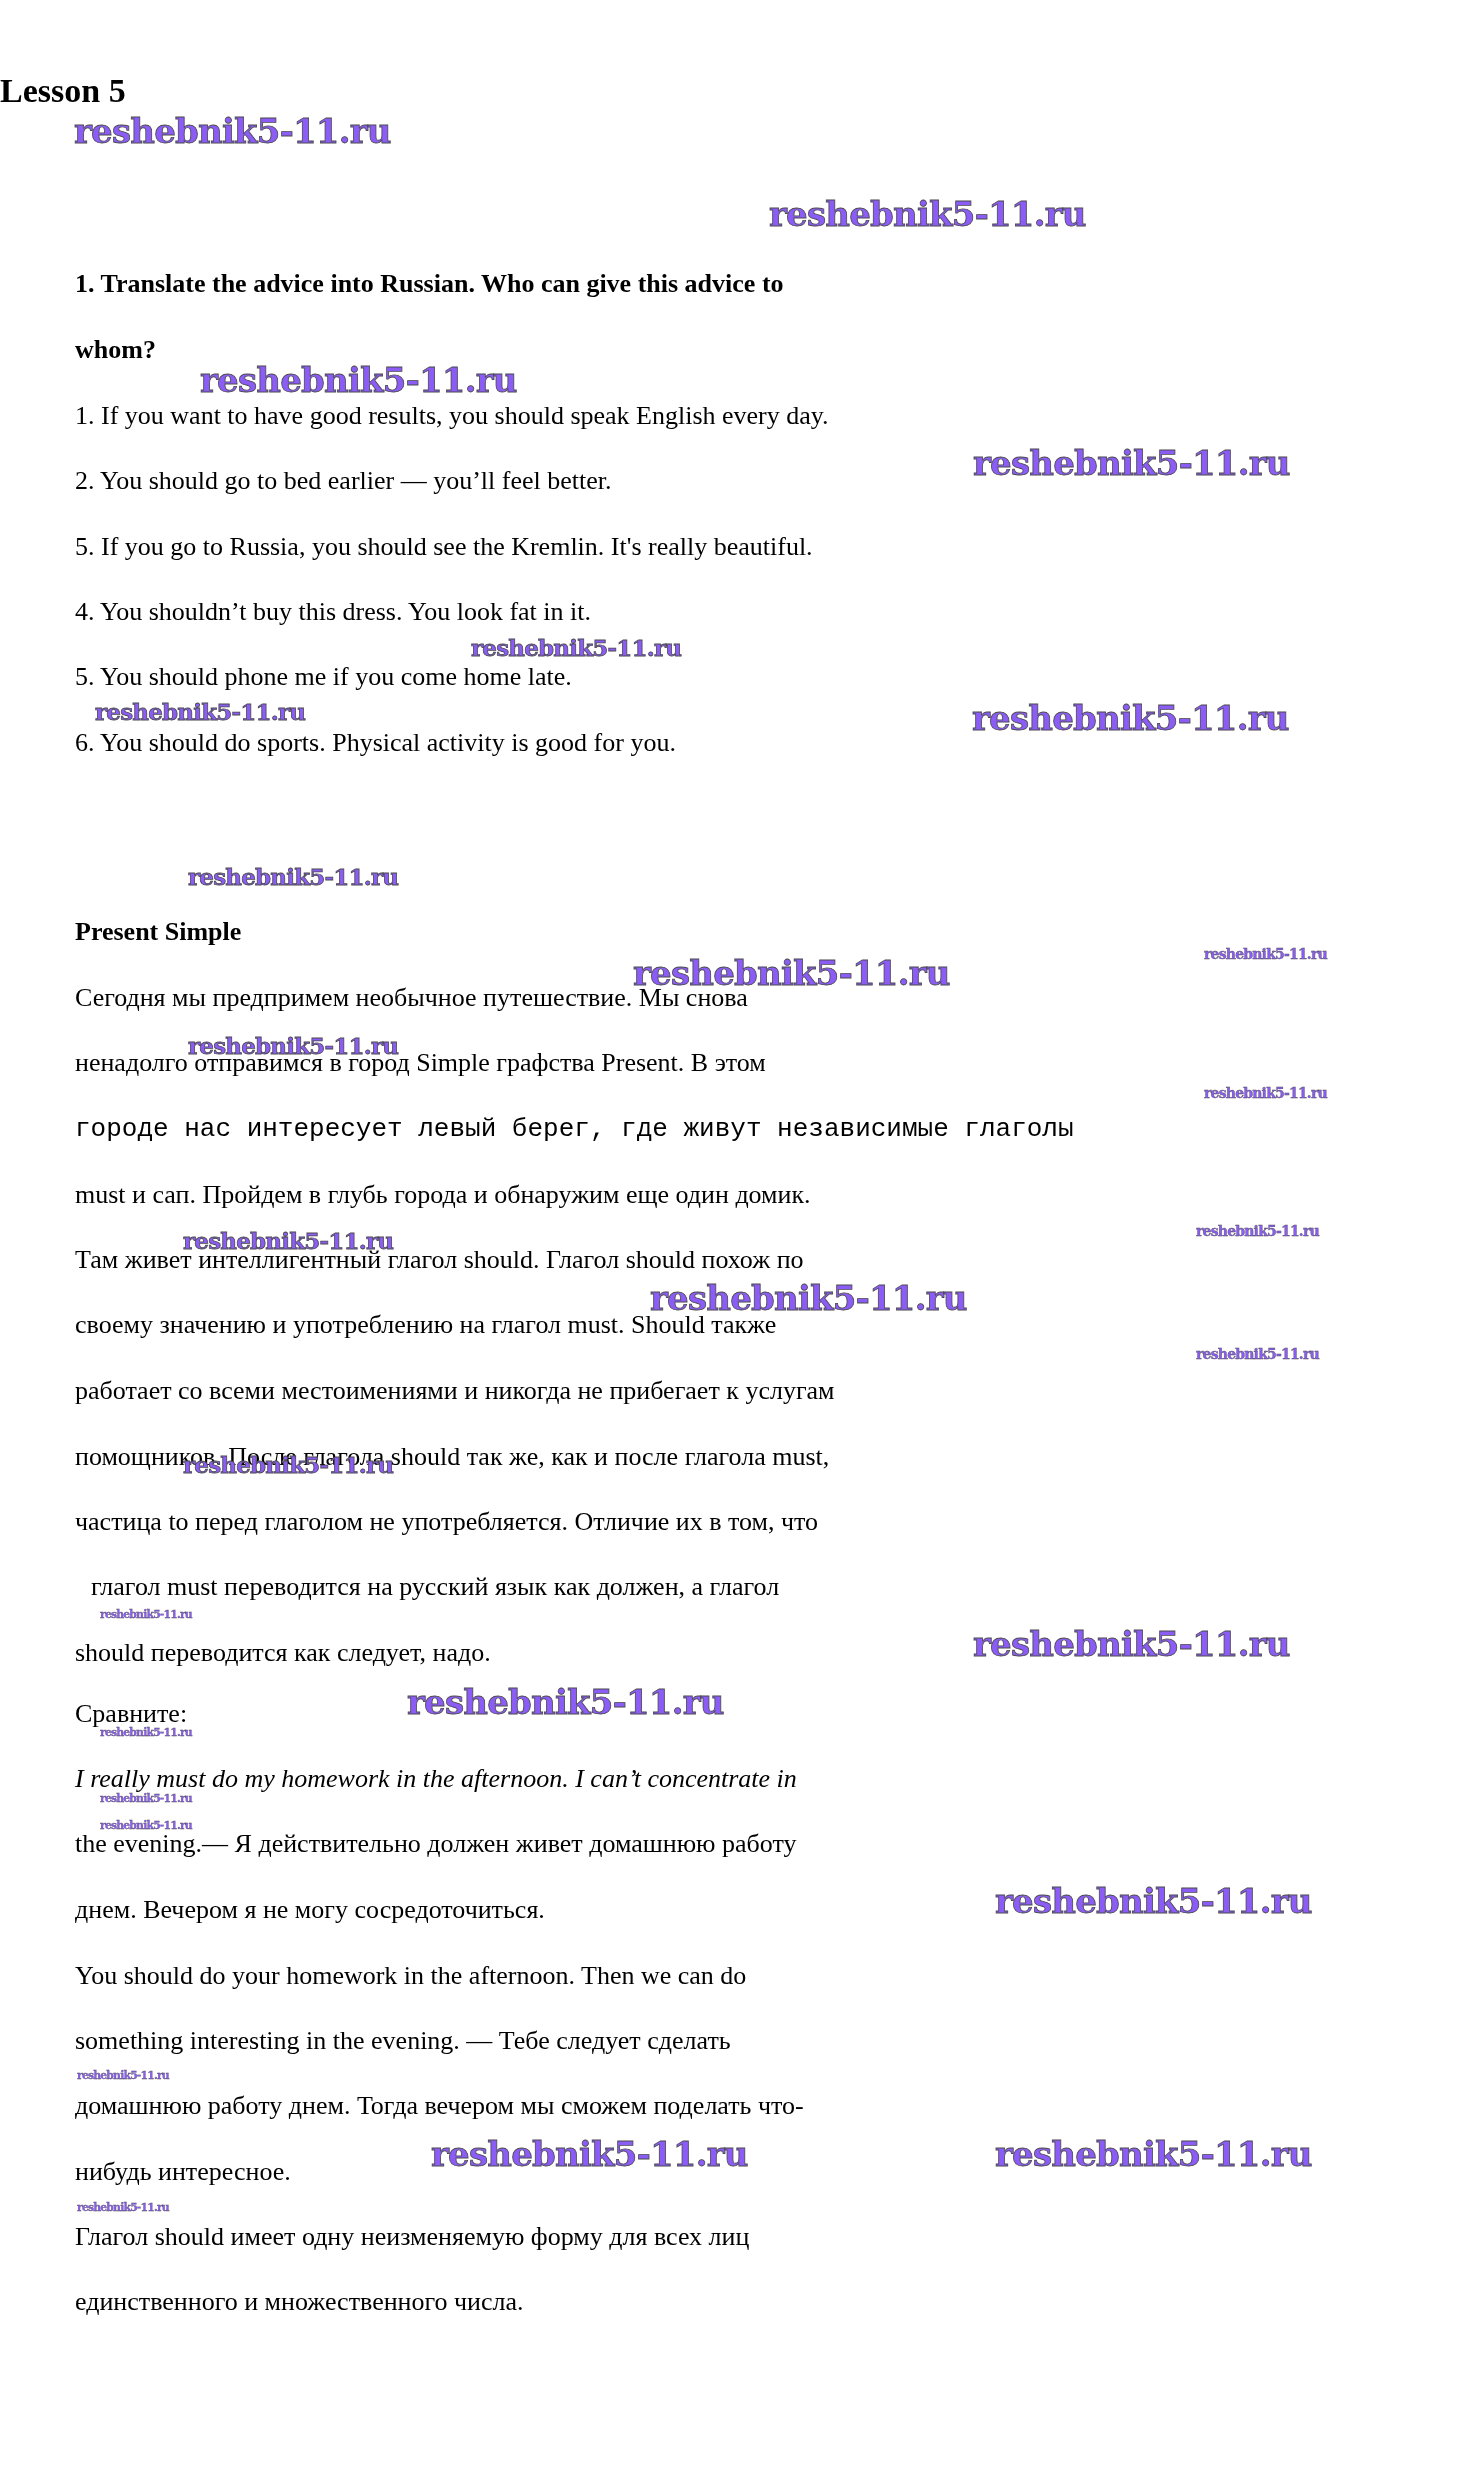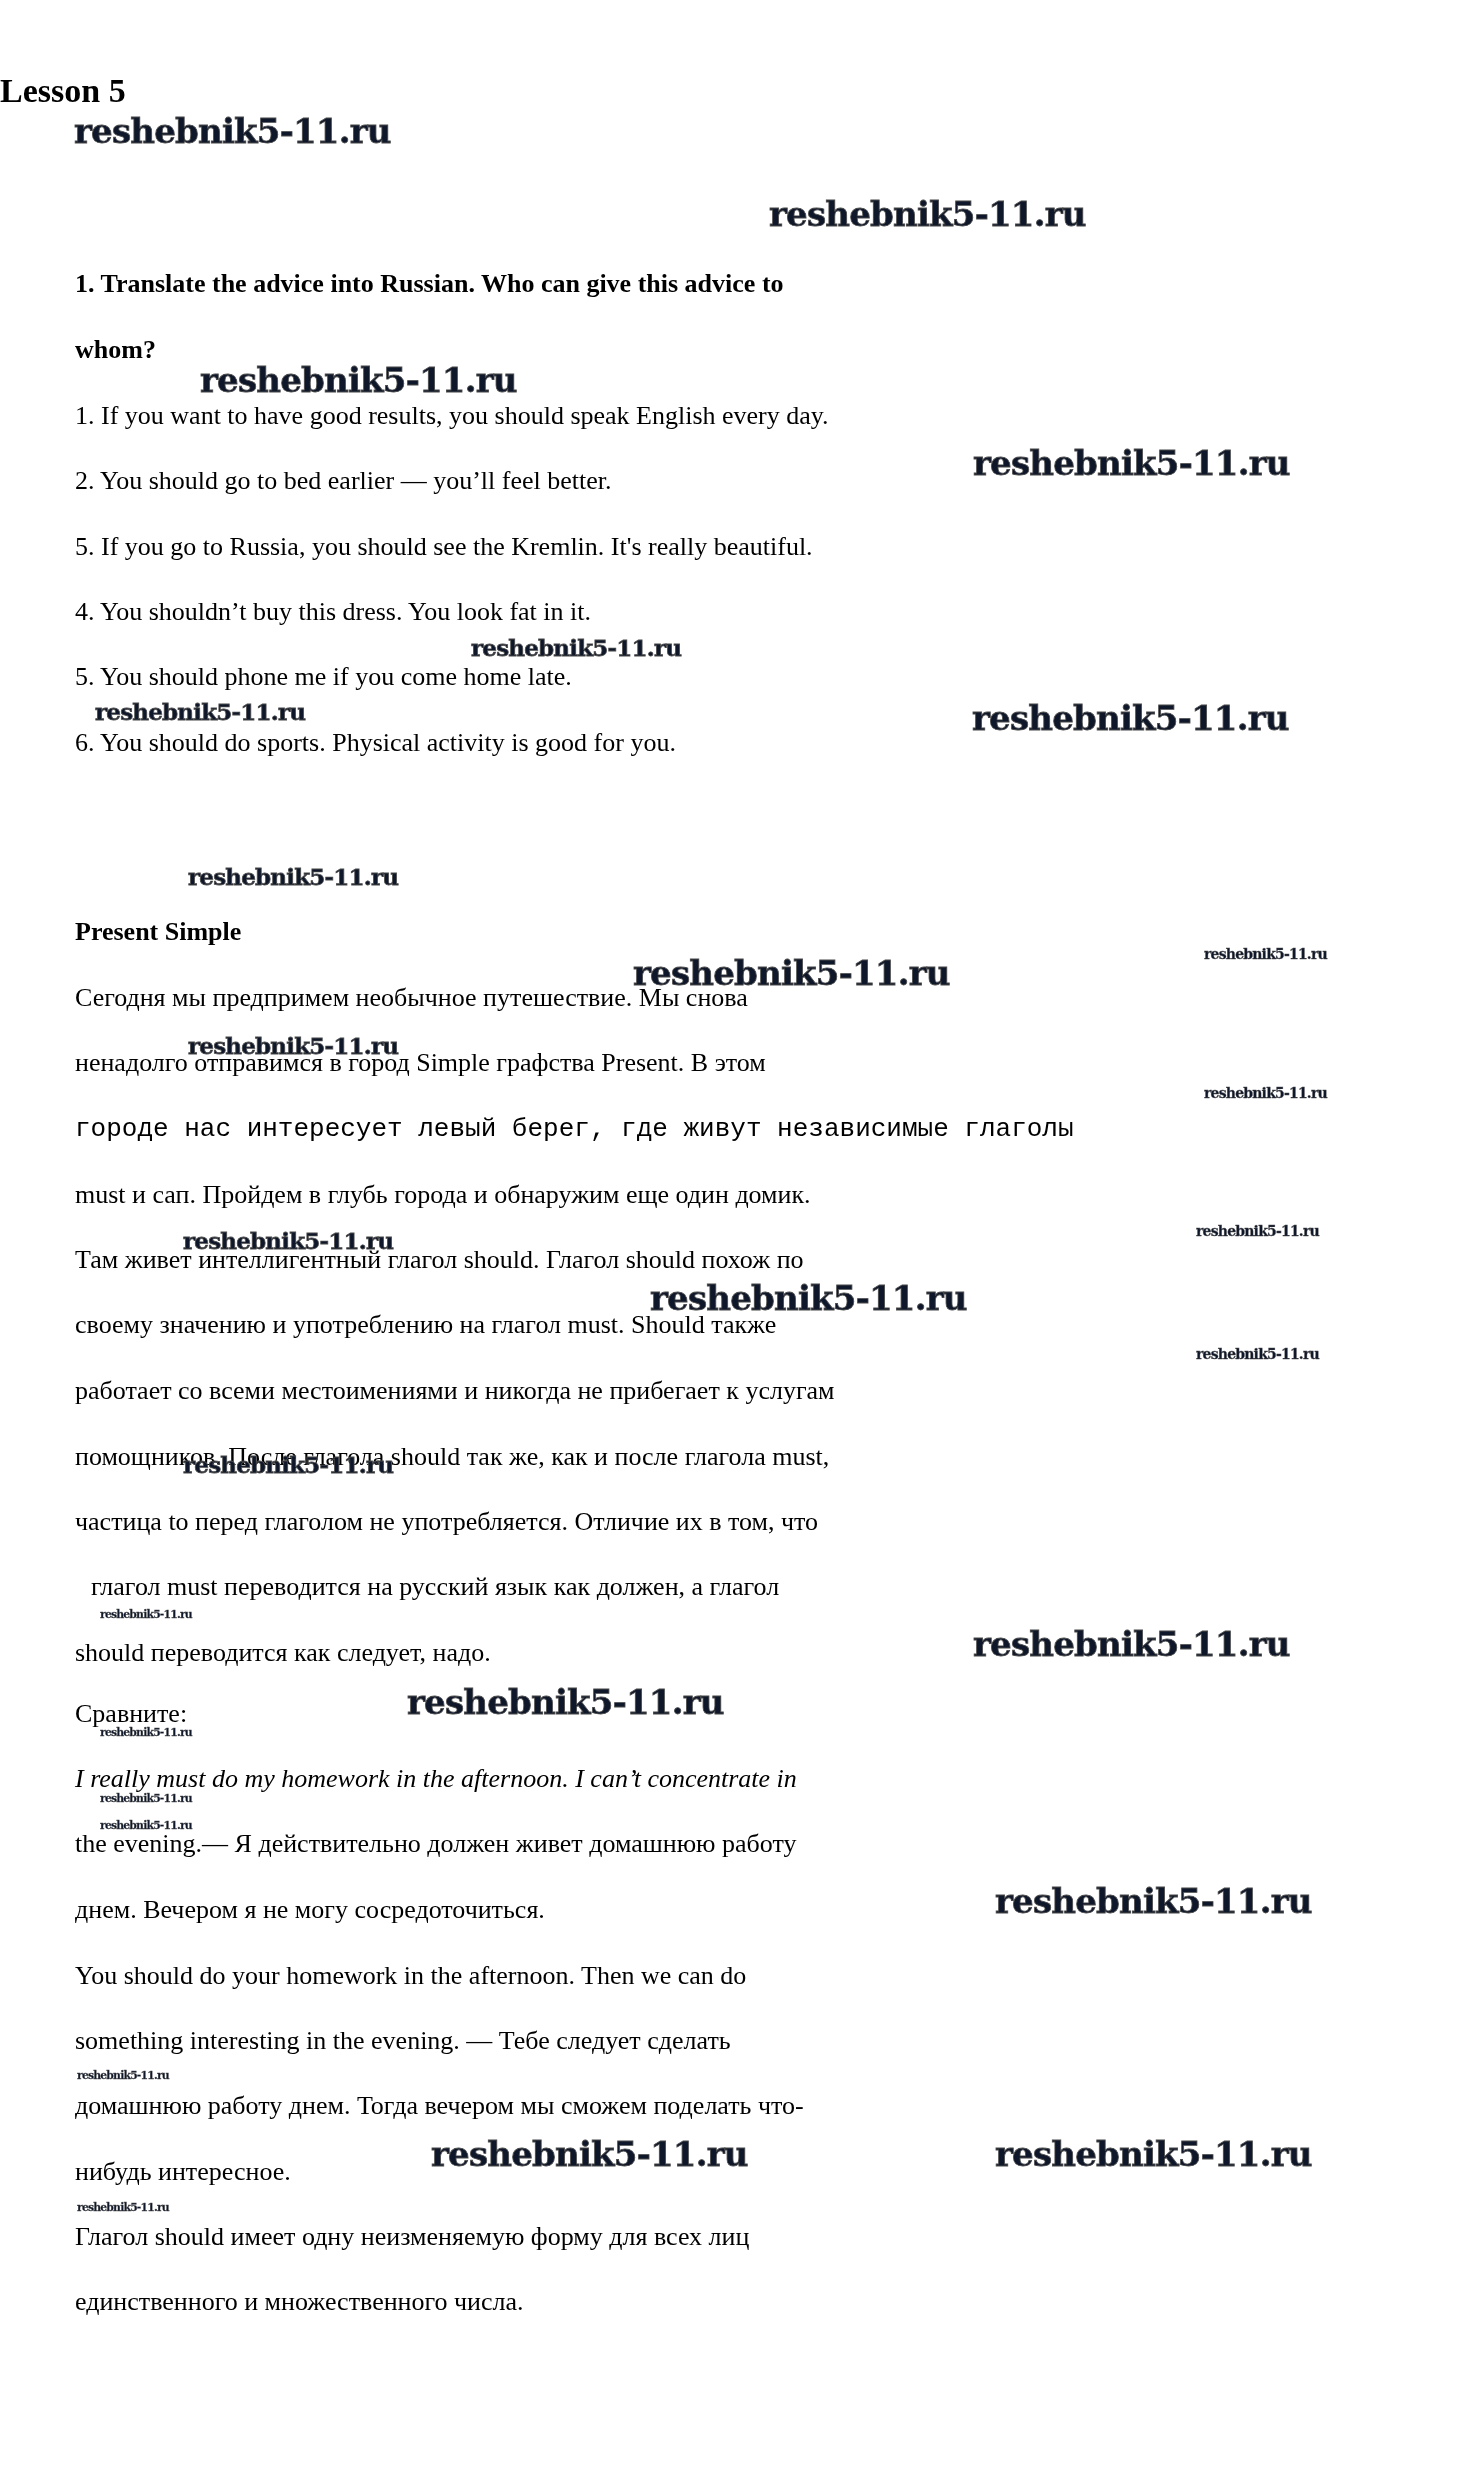--- a/index.html
+++ b/index.html
@@ -3,21 +3,21 @@
 <meta charset="utf-8">
 <style>
   html, body { margin: 0; padding: 0; background: #ffffff; }
   body { width: 1478px; height: 2475px; position: relative; overflow: hidden;
          font-family: "Liberation Serif", "DejaVu Serif", serif; color: #000; }
   .line { position: absolute; left: 75px; white-space: nowrap; font-size: 26px; line-height: 1; }
   .bold { font-weight: bold; }
   .title { position: absolute; top: 74px; left: 0; width: 1478px; text-align: left;
            font-weight: bold; font-size: 34px; line-height: 1; }
   .wm { position: absolute; white-space: nowrap; font-family: "DejaVu Serif", serif; font-weight: bold;
-        color: #0f172a; -webkit-text-stroke: 0.8px #4a4a4a; letter-spacing: -0.8px; line-height: 1; }
+        color: #8b5cf6; -webkit-text-stroke: 0.8px #4a4a4a; letter-spacing: -0.8px; line-height: 1; }
   .wm.lg { font-size: 34px; }
   .wm.md { font-size: 23px; }
   .wm.sm { font-size: 14px; -webkit-text-stroke: 0.4px #555; }
   .wm.xs { font-size: 10.8px; -webkit-text-stroke: 0.3px #555; }
 </style>
 </head>
 <body>
 
 <div class="title">Lesson 5</div>
 

